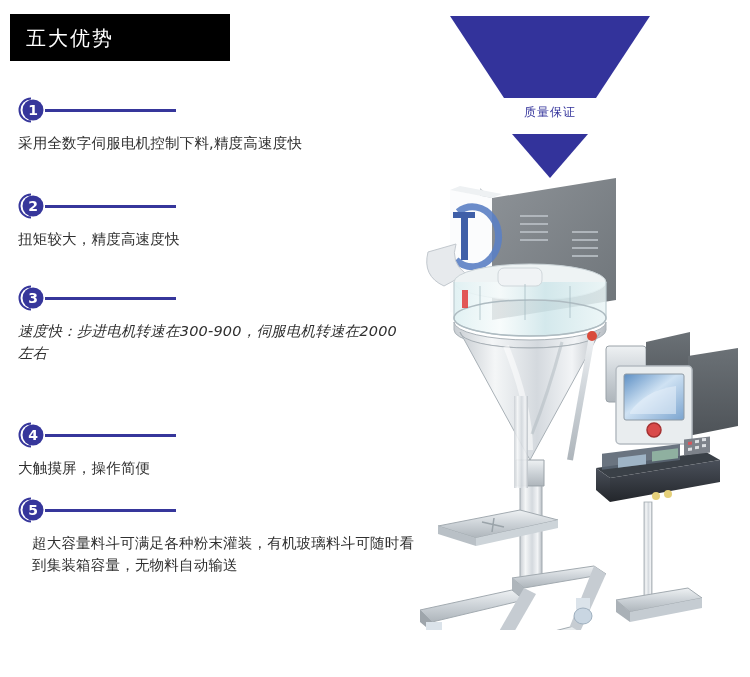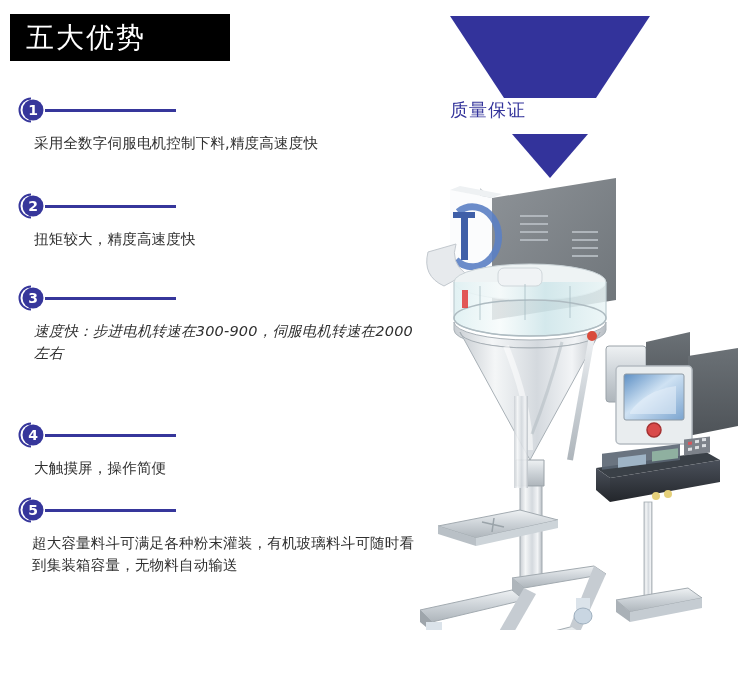--- a/index.html
+++ b/index.html
@@ -11,52 +11,52 @@
     -webkit-font-smoothing:antialiased;
   }
   .page{position:absolute;inset:0;width:750px;height:677px;}
 
   
   .title-block{
     position:absolute;left:10px;top:14px;width:220px;height:47px;
     background:#000000;display:flex;align-items:center;
   }
   .title-text{
-    color:#ffffff;font-size:28px;letter-spacing:2px;
+    color:#ffffff;font-size:20px;letter-spacing:2px;
     padding-left:16px;line-height:1;font-weight:400;
   }
 
   
   .adv-list{position:absolute;left:0;top:96px;width:440px;}
   .adv-item{position:absolute;left:18px;}
   .adv-head{position:relative;height:30px;}
   .badge{
     position:absolute;left:0;top:0;width:28px;height:28px;
   }
   .badge svg{display:block;}
   .adv-rule{
     position:absolute;left:27px;top:13px;height:3px;width:131px;
     background:#36369b;
   }
   .adv-text{
-    margin-top:6px;margin-left:16px;
+    margin-top:6px;
     font-size:14.5px;color:#303030;line-height:1.55;
     max-width:400px;letter-spacing:.2px;
   }
 
   
   .funnel{position:absolute;left:450px;top:8px;width:200px;height:170px;}
   .funnel-top{
     position:absolute;left:0;top:8px;width:200px;height:82px;
     background:#33339b;
     clip-path:polygon(0% 0%, 100% 0%, 73% 100%, 27% 100%);
   }
   .funnel-label{
-    position:absolute;left:0;top:90px;width:200px;
-    color:#33339b;font-size:18px;letter-spacing:1px;
+    position:absolute;left:0;top:96px;width:200px;text-align:center;
+    color:#33339b;font-size:12px;letter-spacing:1px;
   }
   .funnel-bottom{
     position:absolute;left:62px;top:126px;width:76px;height:44px;
     background:#33339b;
     clip-path:polygon(0% 0%, 100% 0%, 50% 100%);
   }
 
   
   .machine{position:absolute;left:420px;top:160px;width:330px;height:470px;}
   .machine svg{display:block;}

